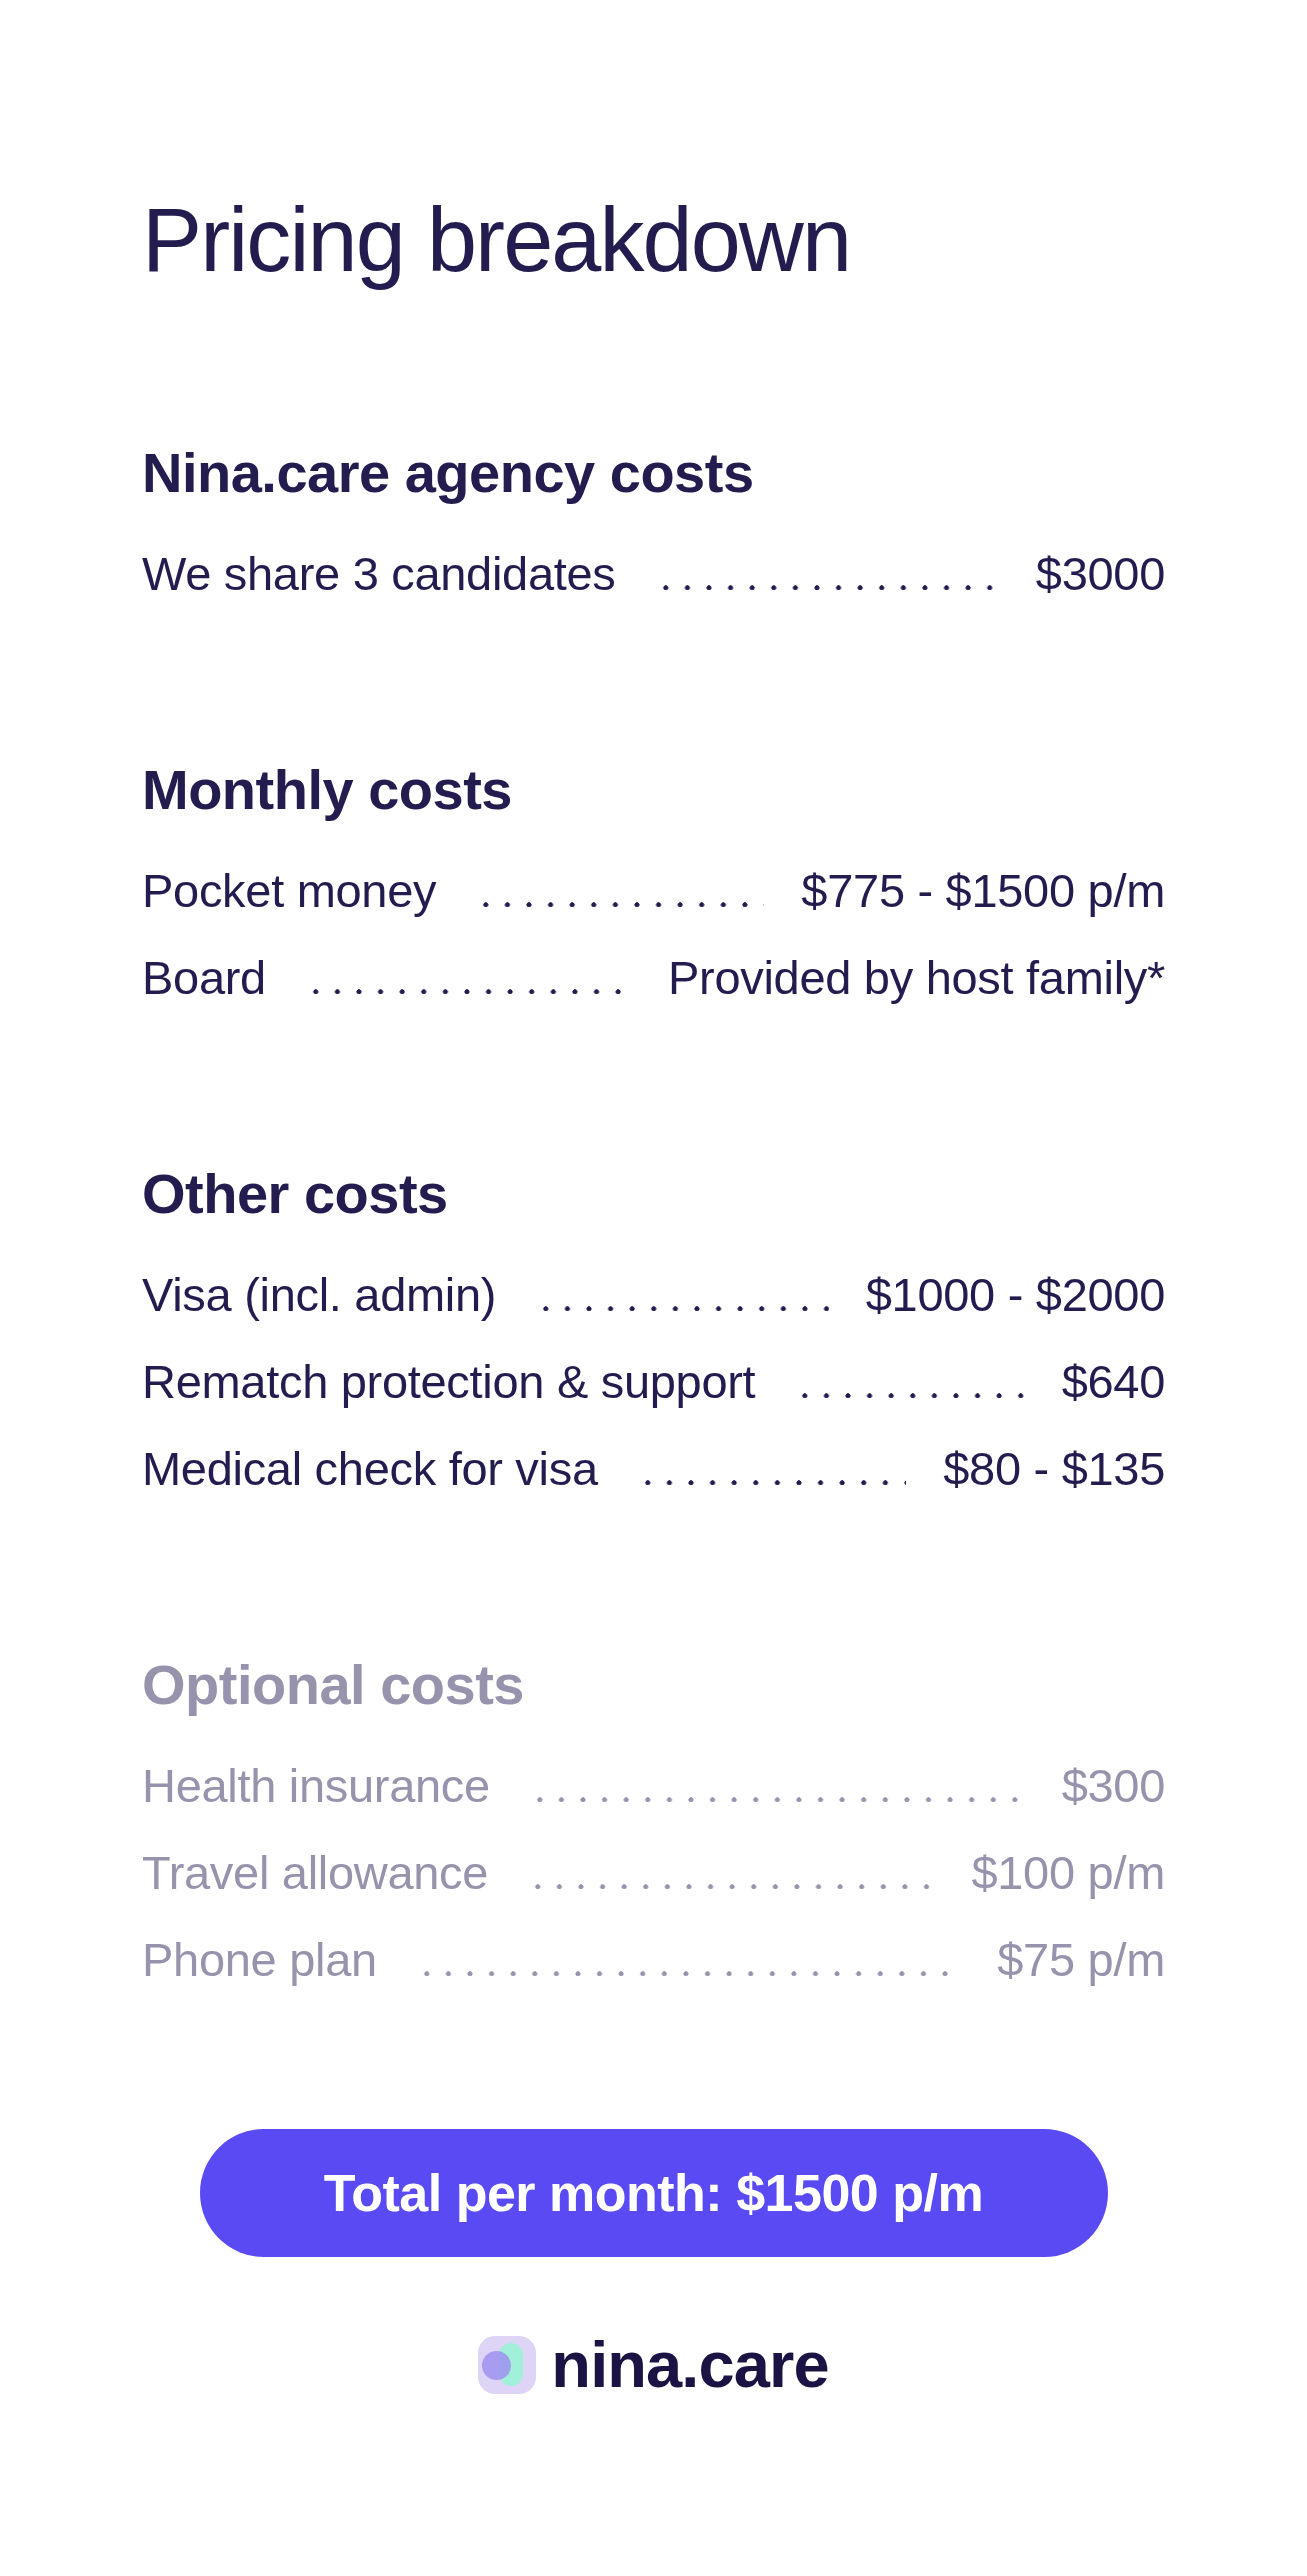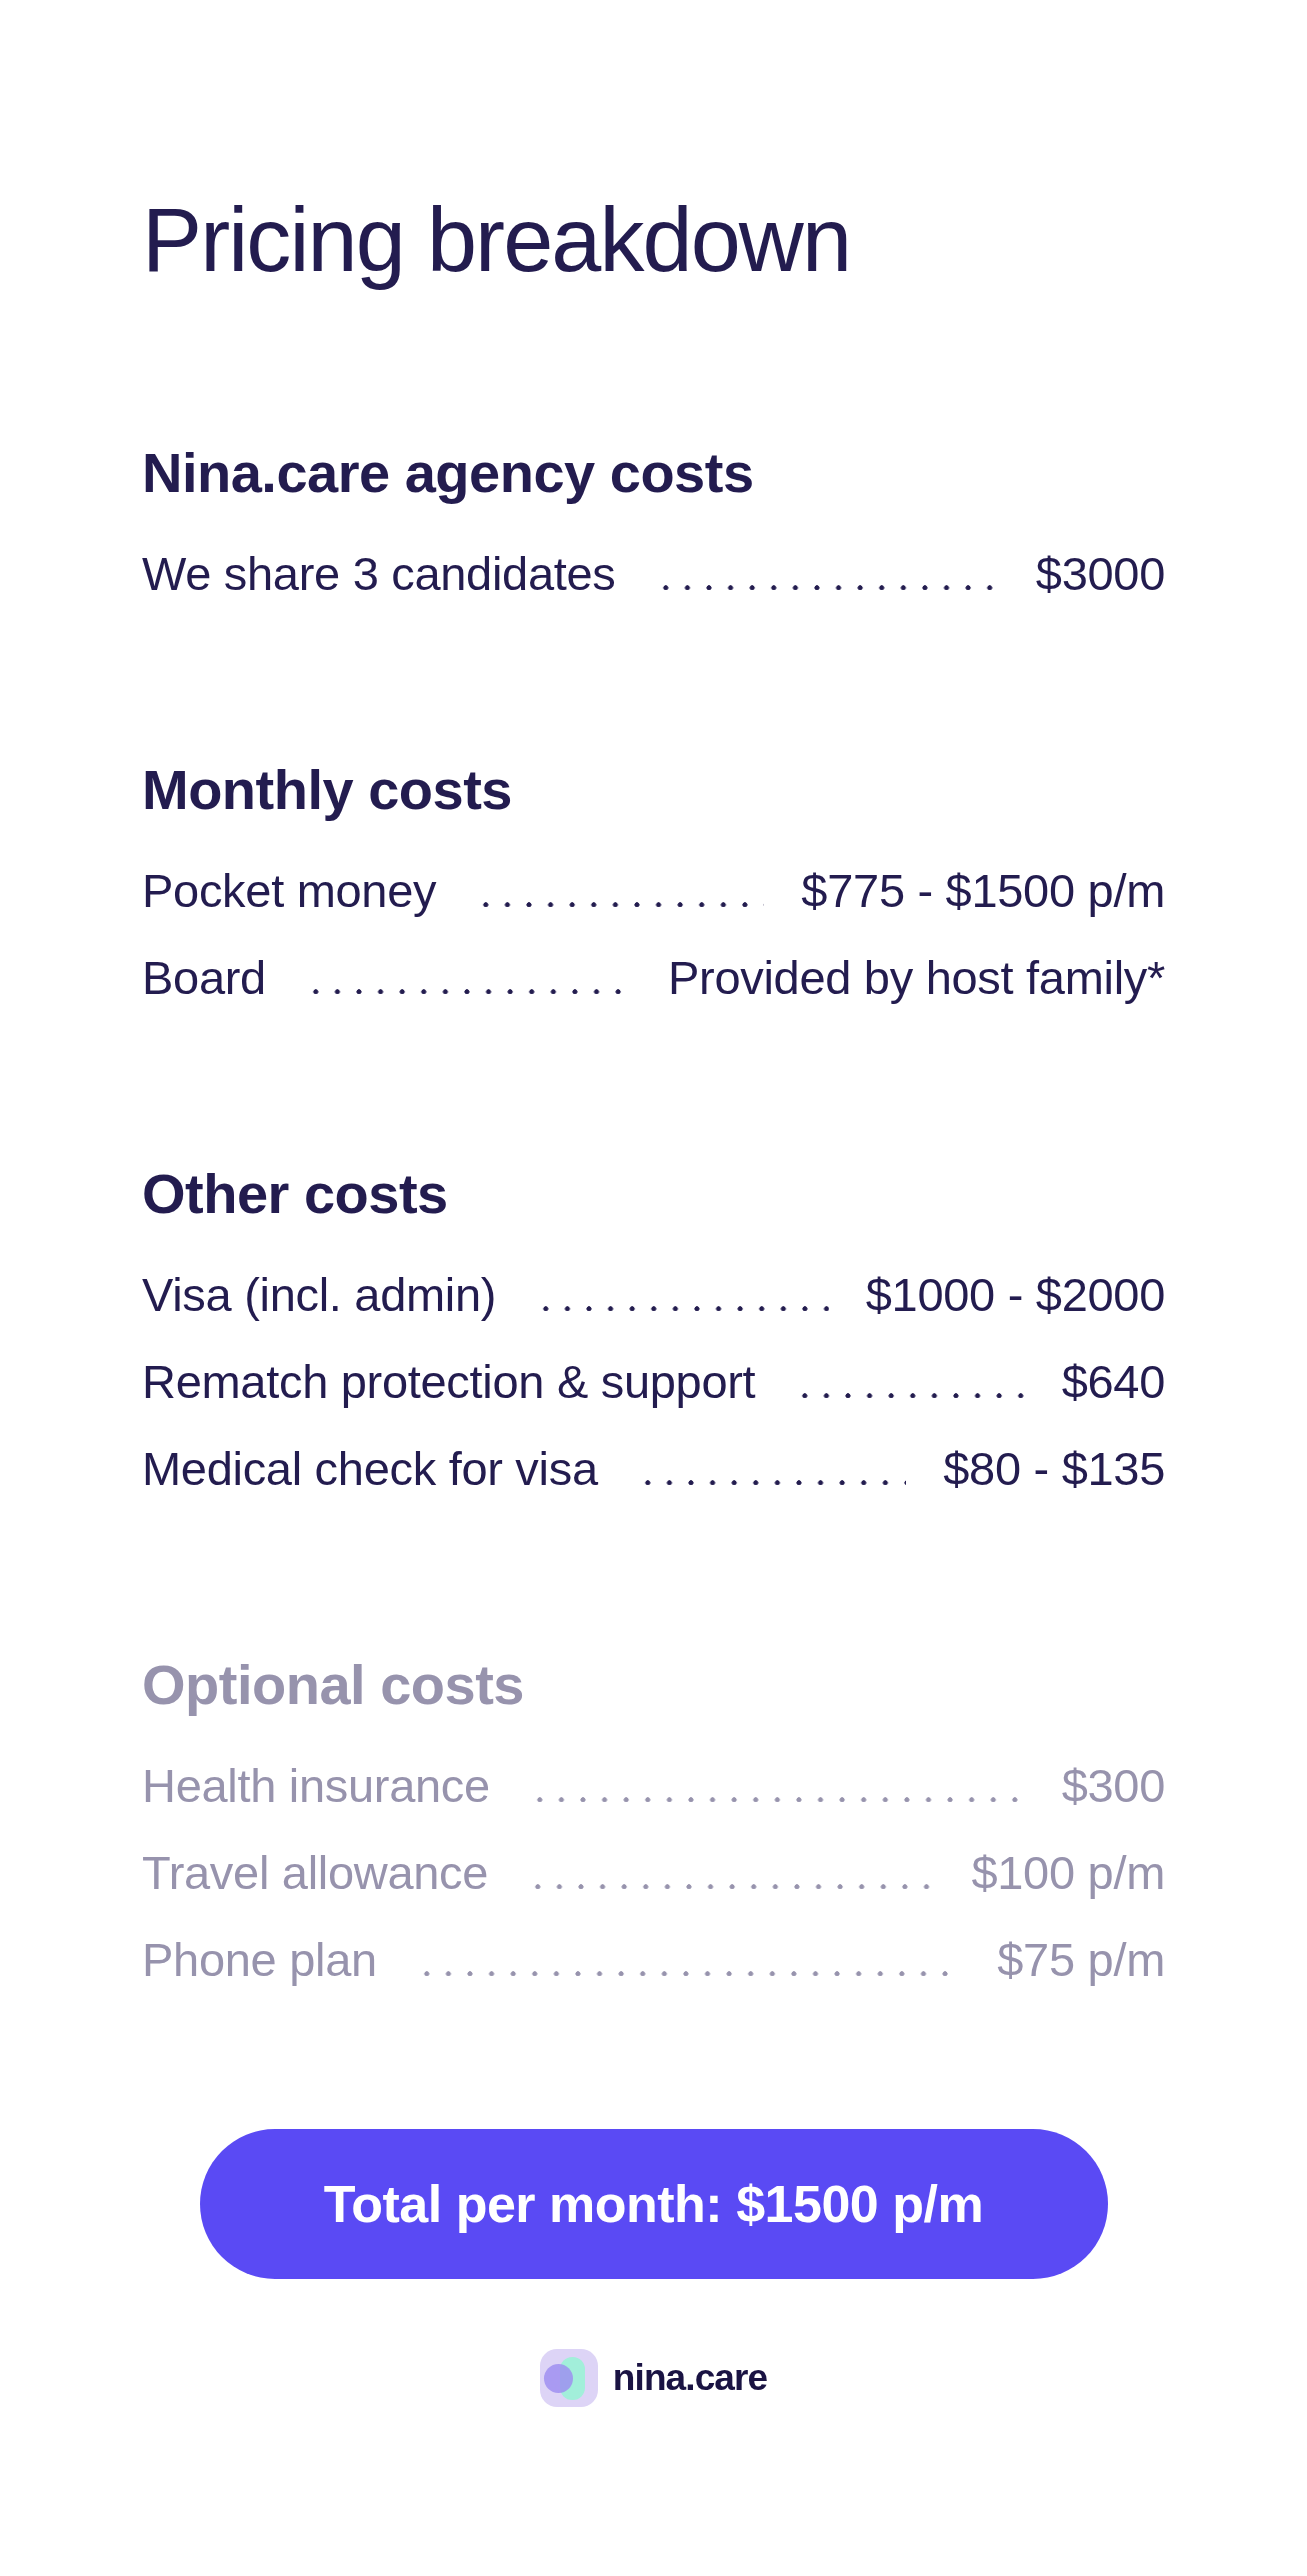--- a/index.html
+++ b/index.html
@@ -57,21 +57,21 @@
     background-repeat: repeat-x;
     background-position: left center;
     min-width: 38px;
   }
 
   .section.muted { color: #9793ad; }
 
   .total-button {
     margin: 141px auto 0 auto;
     width: 908px;
-    height: 150px;
+    height: 128px;
     border-radius: 75px;
     background: #5a4af4;
     display: flex;
     align-items: center;
     justify-content: center;
     border: none;
   }
   .total-button-label {
     color: #ffffff;
     font-size: 52px;
@@ -108,21 +108,21 @@
     position: absolute;
     left: 3.8px;
     top: 15px;
     width: 29px;
     height: 29px;
     border-radius: 50%;
     background: #9d8df0;
     opacity: 0.82;
   }
   .logo-text {
-    font-size: 37px;
+    font-size: 65px;
     font-weight: 800;
     letter-spacing: -0.9px;
     color: #1a1343;
   }
 </style>
 </head>
 <body>
 
 <h1 class="page-title">Pricing breakdown</h1>
 

